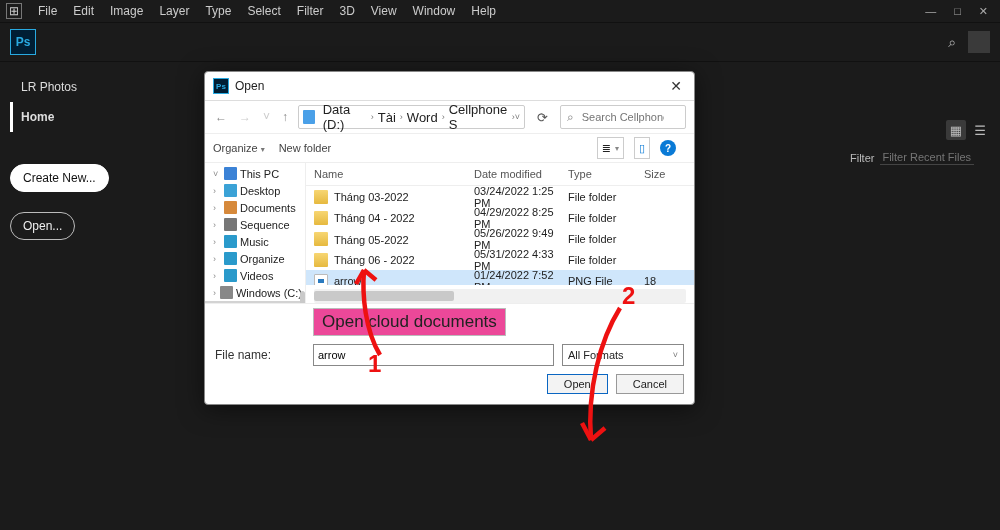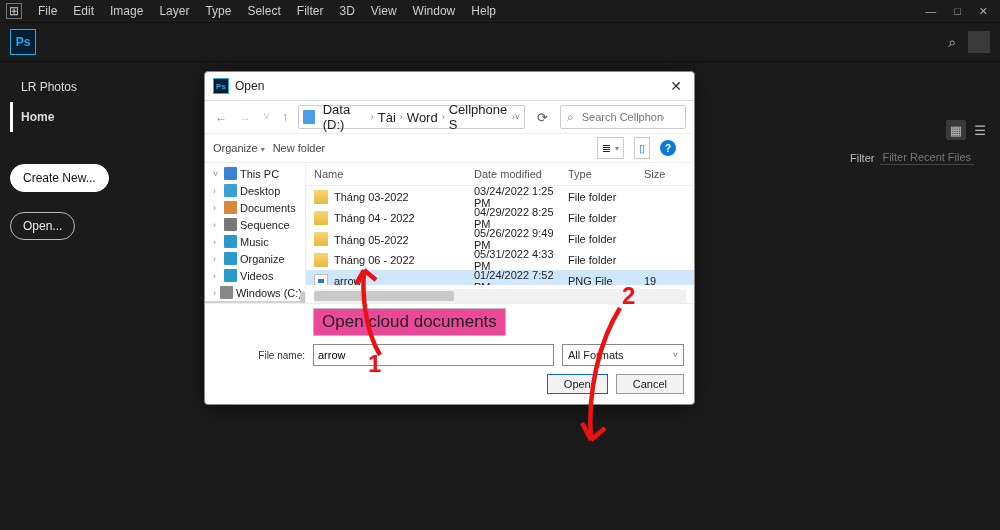--- a/index.html
+++ b/index.html
@@ -29,21 +29,21 @@
 .dlg-title .close{margin-left:auto;font-size:14px;color:#333;padding:0 4px}
 .navrow{height:32px;display:flex;align-items:center;gap:8px;padding:0 8px;border-bottom:1px solid #eee}
 .navbtn{color:#888;font-size:12px;padding:2px 2px}
 .bc-box{flex:1;display:flex;align-items:center;gap:0;border:1px solid #ccc;height:22px;padding:0 4px;border-radius:2px}
 .bc-box .fico{width:14px;height:14px;background:#4aa0e8;border-radius:1px;margin-right:4px}
 .bc-box .crumb{padding:0 4px;font-size:13px}
 .bc-box .gt{color:#777;font-size:9px}
 .refresh{color:#555;font-size:13px;padding:0 4px}
 .sbox{border:1px solid #ccc;height:22px;display:flex;align-items:center;padding:0 6px;gap:6px;width:112px;border-radius:2px}
 .sbox input{border:none;outline:none;font-size:11px;width:82px;color:#888}
-.toolrow{height:28px;display:flex;align-items:center;padding:0 18px 0 8px;gap:8px;border-bottom:1px solid #eee}
+.toolrow{height:28px;display:flex;align-items:center;padding:0 18px 0 8px;gap:14px;border-bottom:1px solid #eee}
 .tl{font-size:11px;color:#444}
 .tl .drop{font-size:8px;margin-left:3px;color:#777}
 .toolrow .rt{margin-left:auto;display:flex;align-items:center;gap:10px}
 .viewbtn{height:20px;border:1px solid #ccc;display:flex;align-items:center;padding:0 4px;gap:4px;font-size:11px}
 .help{width:16px;height:16px;border-radius:50%;background:#0a7ad6;color:#fff;display:flex;align-items:center;justify-content:center;font-size:10px;font-weight:700}
 .dlg-body{flex:1;display:flex;min-height:0}
 .treepane{width:100px;border-right:1px solid #eee;overflow:hidden;padding-top:2px;position:relative}
 .tree-scrollthumb{position:absolute;right:0;top:128px;width:5px;height:26px;background:#c9c9c9;border-radius:3px}
 .tn{display:flex;align-items:center;gap:3px;padding:2px 3px 2px 8px;font-size:11px;white-space:nowrap}
 .tn .chev{color:#888;font-size:9px;width:8px}
@@ -62,21 +62,21 @@
 .png{background:#fff;border:1px solid #bbb;box-sizing:border-box;position:relative}
 .png::after{content:"";position:absolute;left:3px;top:4px;width:6px;height:4px;background:#2a7abf}
 .row.sel{background:#cfe6fb}
 .hscroll{height:14px;background:#f1f1f1;margin:4px 8px 0 8px;position:relative;border-radius:2px}
 .hscroll .thumb{position:absolute;left:0;top:2px;height:10px;width:140px;background:#c9c9c9;border-radius:2px}
 .lowarea{border-top:1px solid #eee;padding:4px 10px 10px 10px;position:relative}
 .ocd{position:absolute;left:108px;top:4px;background:#ec4899;border:1px solid #bbb;padding:3px 8px;font-size:17px}
 .seq{display:flex;align-items:center;gap:6px;justify-content:center;font-size:11px;color:#0a66c2;padding-top:5px}
 .seq .cb{width:11px;height:11px;border:1px solid #888}
 .fn-row{display:flex;align-items:center;gap:8px;margin-top:18px}
-.fn-row label{font-size:10px;color:#333;width:90px;text-align:right}
+.fn-row label{font-size:12px;color:#333;width:90px;text-align:left}
 .fn-row input.fn{flex:1;border:1px solid #888;height:20px;font-size:11px;padding:0 4px}
 .fmt{border:1px solid #888;height:20px;width:110px;font-size:11px;display:flex;align-items:center;justify-content:space-between;padding:0 5px}
 .btnrow{display:flex;justify-content:flex-end;gap:8px;margin-top:8px}
 .dbtn{border:1px solid #999;padding:3px 16px;font-size:11px;background:#f3f3f3}
 .dbtn.pri{border-color:#0a66c2}
 
 .ann{position:absolute;pointer-events:none;color:#e11;font-size:24px;font-weight:700;z-index:50}
 .arrow-svg{position:absolute;z-index:49;pointer-events:none}
 </style>
 </head>
@@ -262,21 +262,21 @@
             <div class="col-t">File folder</div>
             <div class="col-s"></div>
           </div>
           <div class="row sel">
             <div class="col-n" style="display:flex;align-items:center">
               <span class="fico png"></span>
               <span>arrow</span>
             </div>
             <div class="col-d">01/24/2022 7:52 PM</div>
             <div class="col-t">PNG File</div>
-            <div class="col-s">19</div>
+            <div class="col-s">18</div>
           </div>
         </div>
       <div class="hscroll">
           <div class="thumb"></div>
         </div>
     </div>
   </div>
 
   <div class="lowarea">
     <div class="ocd">Open cloud documents</div>

